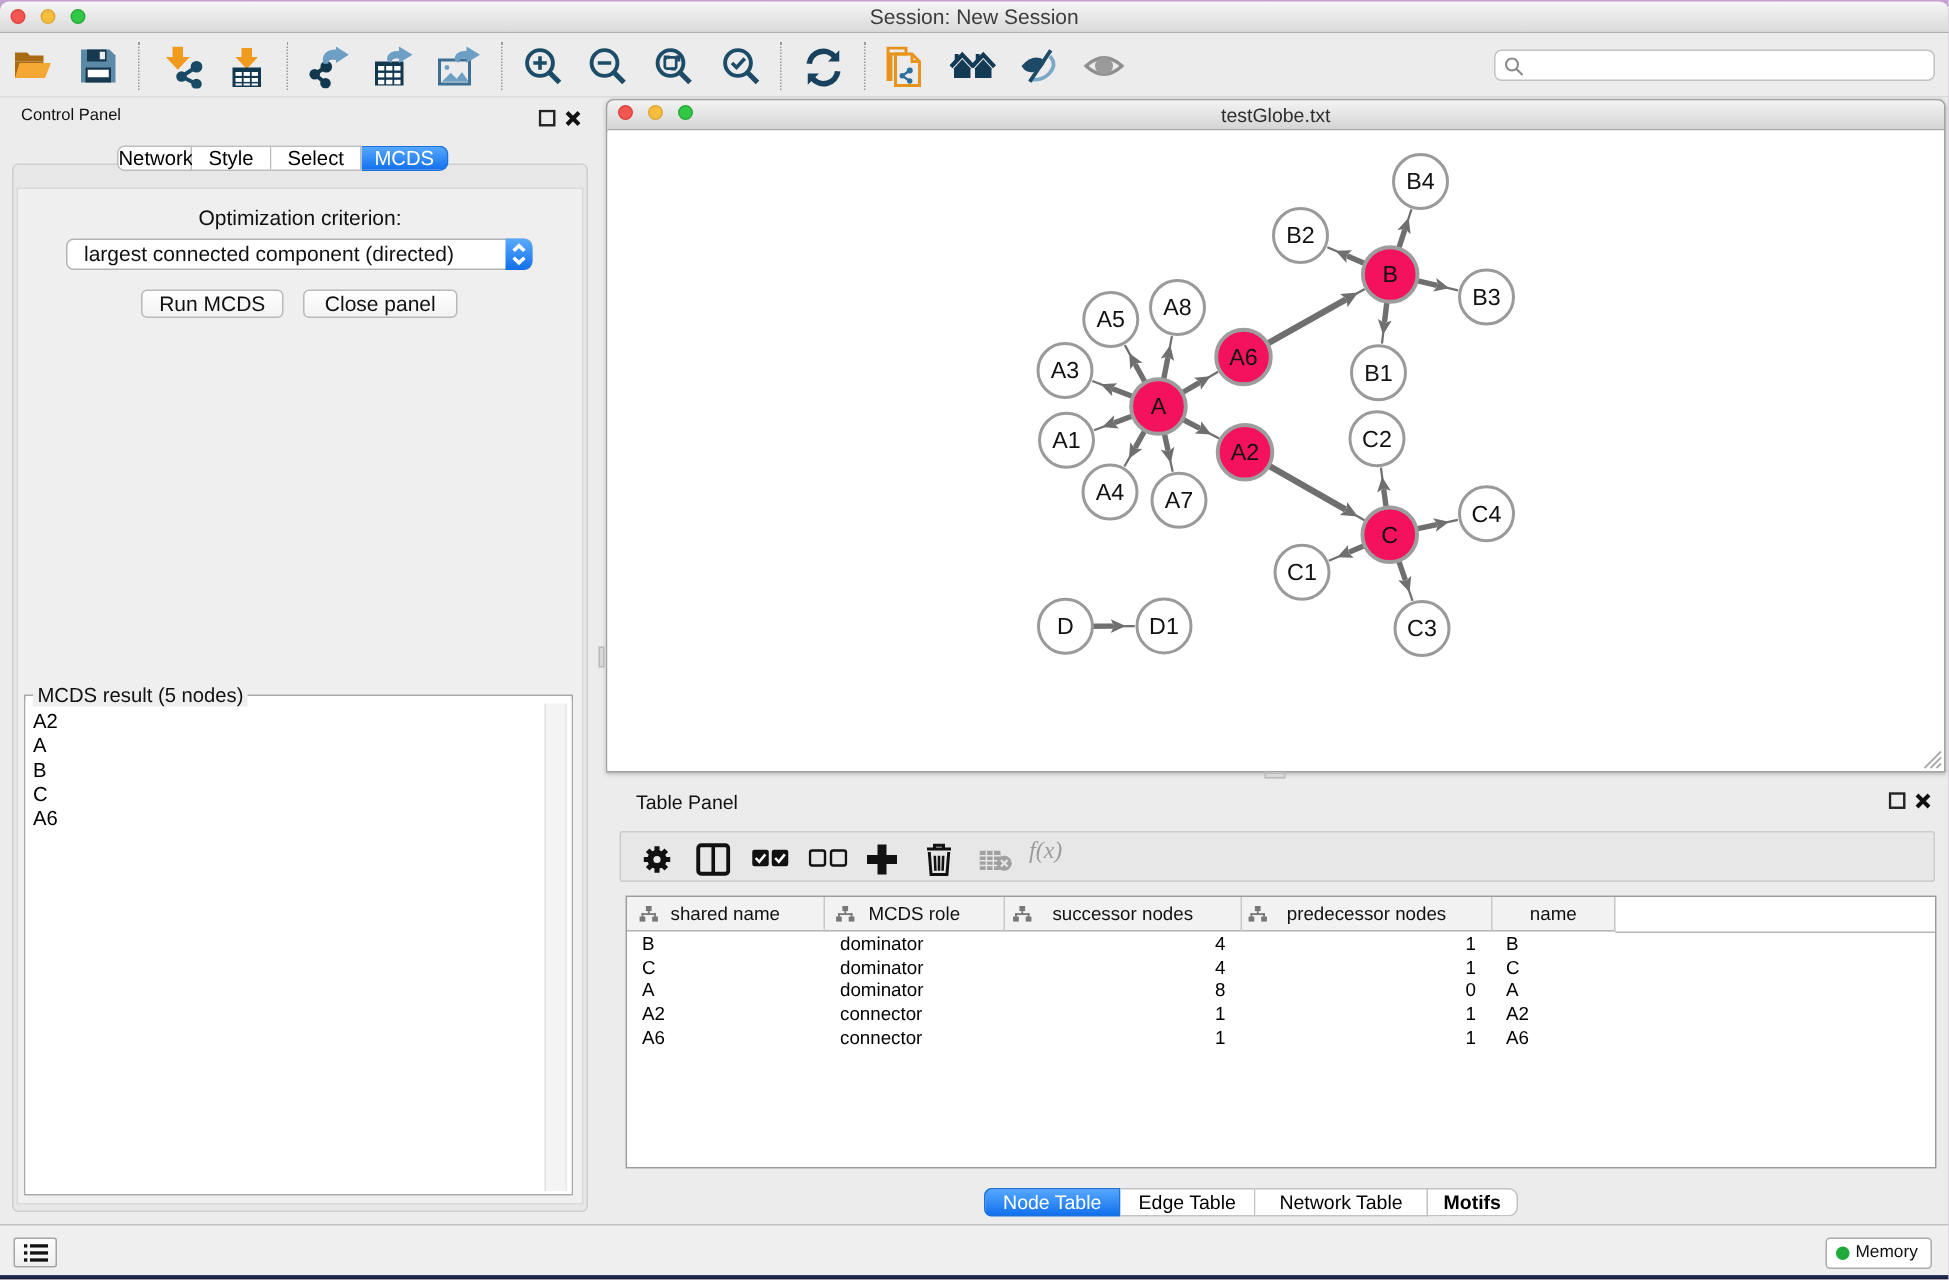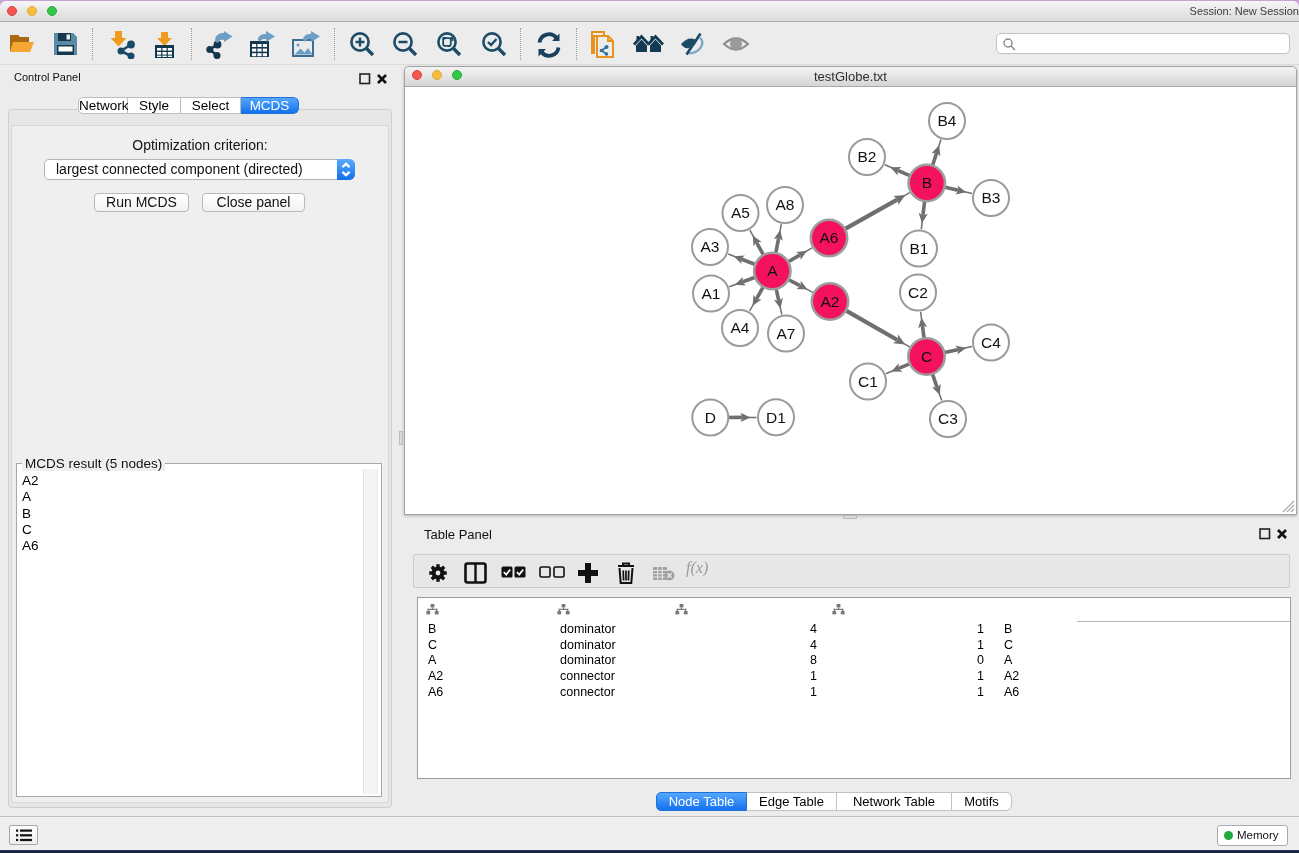--- a/index.html
+++ b/index.html
@@ -7,21 +7,21 @@
 body { font-family:"Liberation Sans", sans-serif; background:#c4a2d2; position:relative; }
 .abs { position:absolute; }
 #appwin { position:absolute; left:0; top:1px; width:1299px; height:849px; background:#ececec; border-radius:6px 6px 0 0; overflow:hidden; }
 #deskbottom { position:absolute; left:0; top:850px; width:1299px; height:3px; background:linear-gradient(#2e3a63,#1a2340 60%,#131b31); }
 
 #titlebar { position:absolute; left:0; top:0; width:1299px; height:21px; background:linear-gradient(#f6f6f6,#dadada); border-bottom:1px solid #aeaeae; border-radius:6px 6px 0 0; }
 .tl { position:absolute; top:5px; width:10px; height:10px; border-radius:50%; }
 #titlebar .t1 { left:7px; background:#f45651; border:1px solid #dd4440; }
 #titlebar .t2 { left:27px; background:#f6bd3e; border:1px solid #ddaa33; }
 #titlebar .t3 { left:47px; background:#33c748; border:1px solid #27ab36; }
-#titletext { position:absolute; top:0; left:0; width:1299px; height:22px; text-align:right; font-size:11px; line-height:21px; color:#3c3c3c; }
+#titletext { position:absolute; top:0; left:0; width:1299px; height:22px; text-align:center; font-size:14px; line-height:21px; color:#3c3c3c; }
 
 #toolbar { position:absolute; left:0; top:22px; width:1299px; height:42px; background:#ececec; border-bottom:1px solid #dcdcdc; }
 .ticon { position:absolute; top:8px; }
 .tsep { position:absolute; top:5px; height:32px; width:0; border-left:1px dotted #9a9a9a; }
 #search { position:absolute; left:996px; top:10px; width:294px; height:21px; background:#fff; border:1px solid #c2c2c2; border-radius:5px; }
 
 #cp-title { position:absolute; left:14px; top:70px; font-size:11px; color:#111; }
 #cp-outer { position:absolute; left:8px; top:108px; width:384px; height:699px; border:1px solid #cfcfcf; border-radius:4px; background:#e7e7e7; }
 #cp-inner { position:absolute; left:11px; top:124px; width:378px; height:678px; border:1px solid #d8d8d8; background:#efefef; }
 .tabrow { position:absolute; display:flex; }
@@ -53,21 +53,21 @@
 
 #tp-title { position:absolute; left:424px; top:525px; font-size:13px; color:#111; }
 #tp-toolbar { position:absolute; left:413px; top:553px; width:877px; height:34px; background:#e7e7e7; border:1px solid #cccccc; border-radius:2px; }
 #table { position:absolute; left:417px; top:596px; width:874px; height:182px; background:#fff; border:1px solid #9c9c9c; }
 #thead { position:absolute; left:0; top:0; width:659px; height:23px; background:#f2f2f2; border-bottom:1px solid #b4b4b4; font-size:12.5px; color:#111; }
 .th { position:absolute; top:0; height:23px; line-height:23px; text-align:center; border-right:1px solid #c8c8c8; }
 .trow { position:absolute; font-size:12.5px; color:#000; height:15.7px; line-height:15.7px; }
 .bottabs { position:absolute; left:656px; top:791px; display:flex; }
 .btab { height:18.5px; line-height:18.5px; font-size:13px; text-align:center; background:#fff; border:1px solid #c2c2c2; border-left:none; color:#000; }
 .btab.first { border-left:1px solid #c2c2c2; border-radius:5px 0 0 5px; }
-.btab.last { border-radius:0 6px 6px 0; }
+.btab.last { border-radius:0 6px 6px 0;font-weight:bold; }
 .btab.sel { background:linear-gradient(#55a7fd,#1371ee); color:#fff; border-color:#1d71d8; }
 </style>
 </head>
 <body>
 <div id="appwin">
   <div id="titlebar">
     <div class="tl t1"></div>
       <div class="tl t2"></div>
       <div class="tl t3"></div>
     <div id="titletext">Session: New Session</div>
@@ -436,20 +436,27 @@
         <line x1="4.6" y1="0" x2="4.6" y2="13"></line>
           <line x1="9.2" y1="0" x2="9.2" y2="13"></line>
       </g>
       <circle cx="16.5" cy="8.5" r="5" fill="#a0a0a0"></circle>
       <path d="M14.3 6.3 l4.4 4.4 M18.7 6.3 l-4.4 4.4" stroke="#e7e7e7" stroke-width="1.5"></path>
     </svg>
 
     <div class="abs" style="left:272px;top:4px;font-family:'Liberation Serif',serif;font-style:italic;font-size:16px;color:#9b9b9b">f(x)</div>
   </div>
   <div id="table">
+    <div id="thead">
+      <div class="th" style="left:0;width:132px">shared name</div>
+      <div class="th" style="left:132px;width:120px">MCDS role</div>
+      <div class="th" style="left:252px;width:158px">successor nodes</div>
+      <div class="th" style="left:410px;width:167px">predecessor nodes</div>
+      <div class="th" style="left:577px;width:82px">name</div>
+    </div>
     <div class="abs" style="left:659px;top:23px;width:213px;height:1px;background:#b4b4b4"></div>
     <svg class="abs" style="left:8px;top:6px" width="13" height="11" viewBox="0 0 13 11">
         <g fill="#787878">
           <rect x="4.6" y="0" width="3.8" height="3.4"></rect>
           <rect x="0.4" y="7" width="3.8" height="3.4"></rect>
           <rect x="8.8" y="7" width="3.8" height="3.4"></rect>
           <rect x="5.9" y="3.4" width="1.2" height="2.4"></rect>
           <rect x="1.7" y="4.8" width="9.6" height="1.2"></rect>
           <rect x="1.7" y="4.8" width="1.2" height="2.4"></rect>
           <rect x="10.1" y="4.8" width="1.2" height="2.4"></rect>

